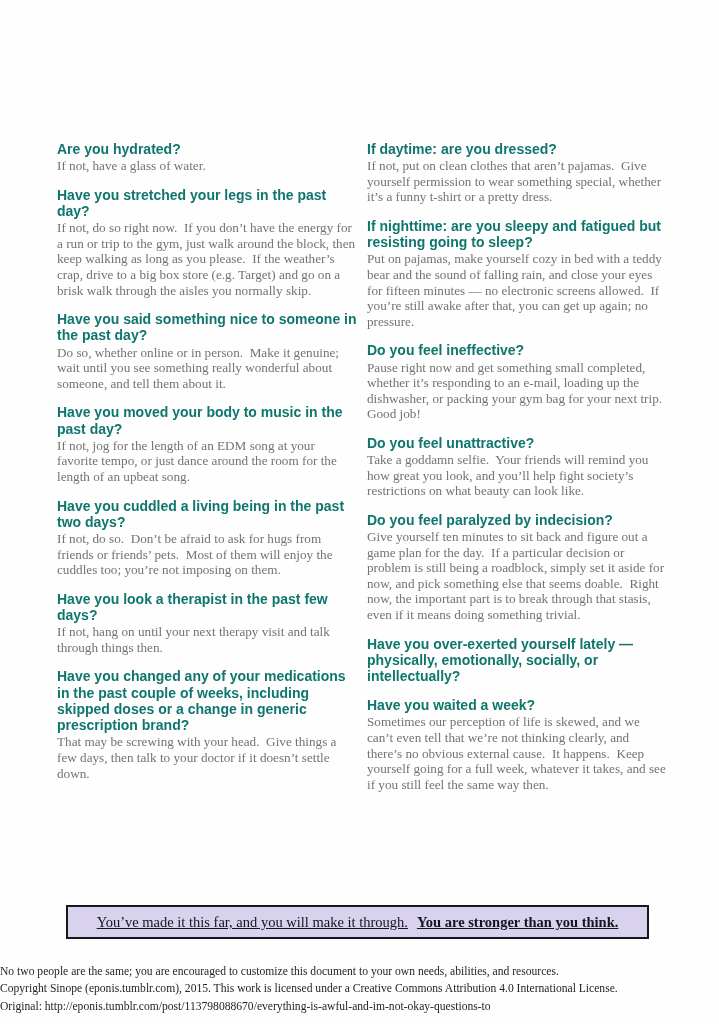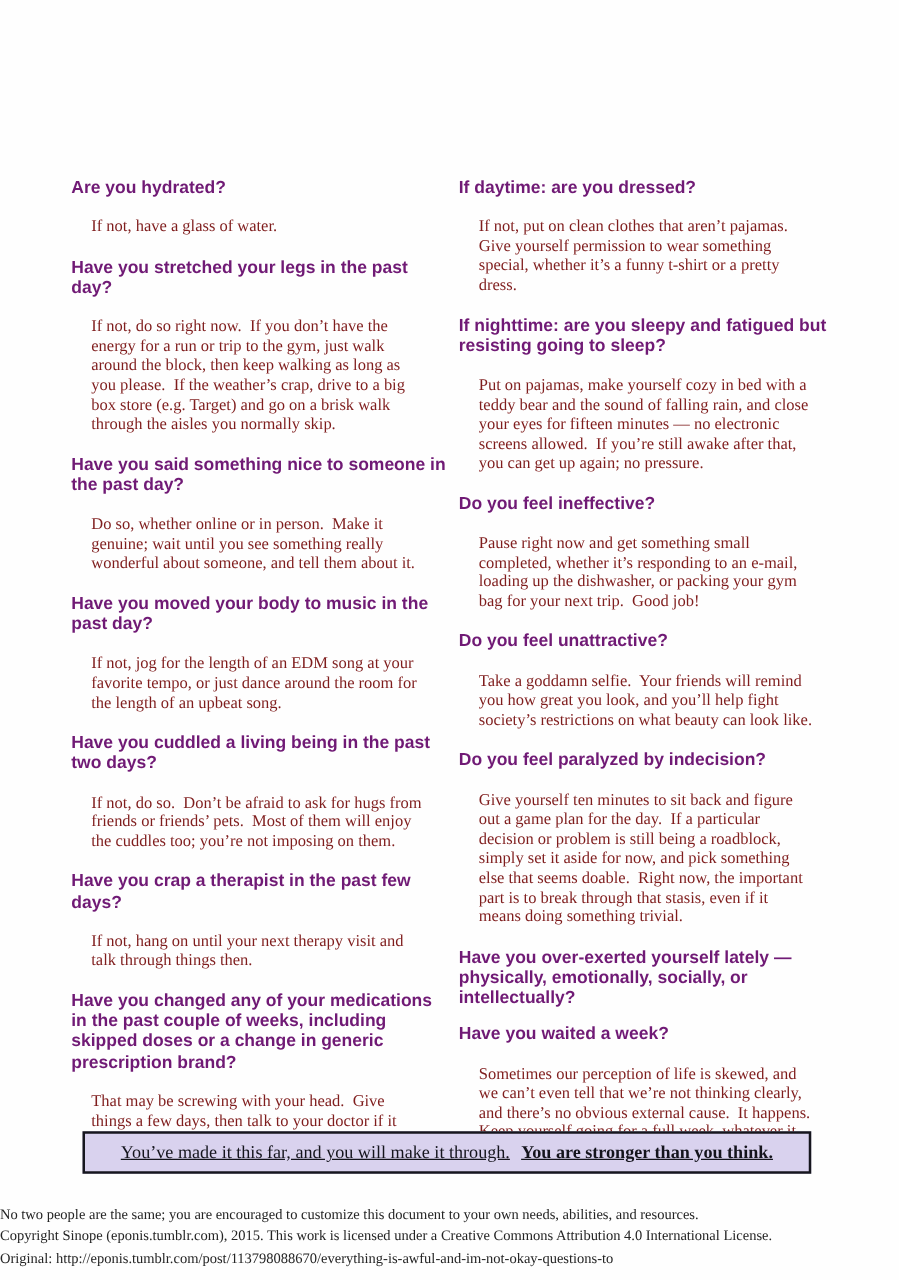--- a/index.html
+++ b/index.html
@@ -40,29 +40,29 @@
     gap: 10px;
   }
   .col { width: 300px; }
   .section { margin: 0 0 13px 0; }
   .q {
     font-family: "Liberation Sans", sans-serif;
     font-weight: bold;
     font-size: 14px;
     line-height: 1.16;
     margin: 0 0 1px 0;
-    color: #701a75;
+    color: #0f766e;
   }
   .a {
     font-family: "Liberation Serif", serif;
     font-size: 13.2px;
     line-height: 1.18;
-    margin: 16px;
+    margin: 0;
     white-space: pre-wrap;
-    color: #7f1d1d;
+    color: #737373;
   }
   .bottom-banner {
     position: absolute;
     top: 905px;
     left: 66px;
     width: 583px;
     box-sizing: border-box;
     border: 2px solid var(--border-col, #16161e);
     background: var(--highlight-bg, #d9d2ee);
     text-align: center;
@@ -109,21 +109,21 @@
       </div>
       <div class="section">
         <h3 class="q">Have you moved your body to music in the past day?</h3>
         <p class="a">If not, jog for the length of an EDM song at your favorite tempo, or just dance around the room for the length of an upbeat song.</p>
       </div>
       <div class="section">
         <h3 class="q">Have you cuddled a living being in the past two days?</h3>
         <p class="a">If not, do so.  Don’t be afraid to ask for hugs from friends or friends’ pets.  Most of them will enjoy the cuddles too; you’re not imposing on them.</p>
       </div>
       <div class="section">
-        <h3 class="q">Have you crap a therapist in the past few days?</h3>
+        <h3 class="q">Have you look a therapist in the past few days?</h3>
         <p class="a">If not, hang on until your next therapy visit and talk through things then.</p>
       </div>
       <div class="section">
         <h3 class="q">Have you changed any of your medications in the past couple of weeks, including skipped doses or a change in generic prescription brand?</h3>
         <p class="a">That may be screwing with your head.  Give things a few days, then talk to your doctor if it doesn’t settle down.</p>
       </div>
     </div>
 
     <div class="col">
       <div class="section">

